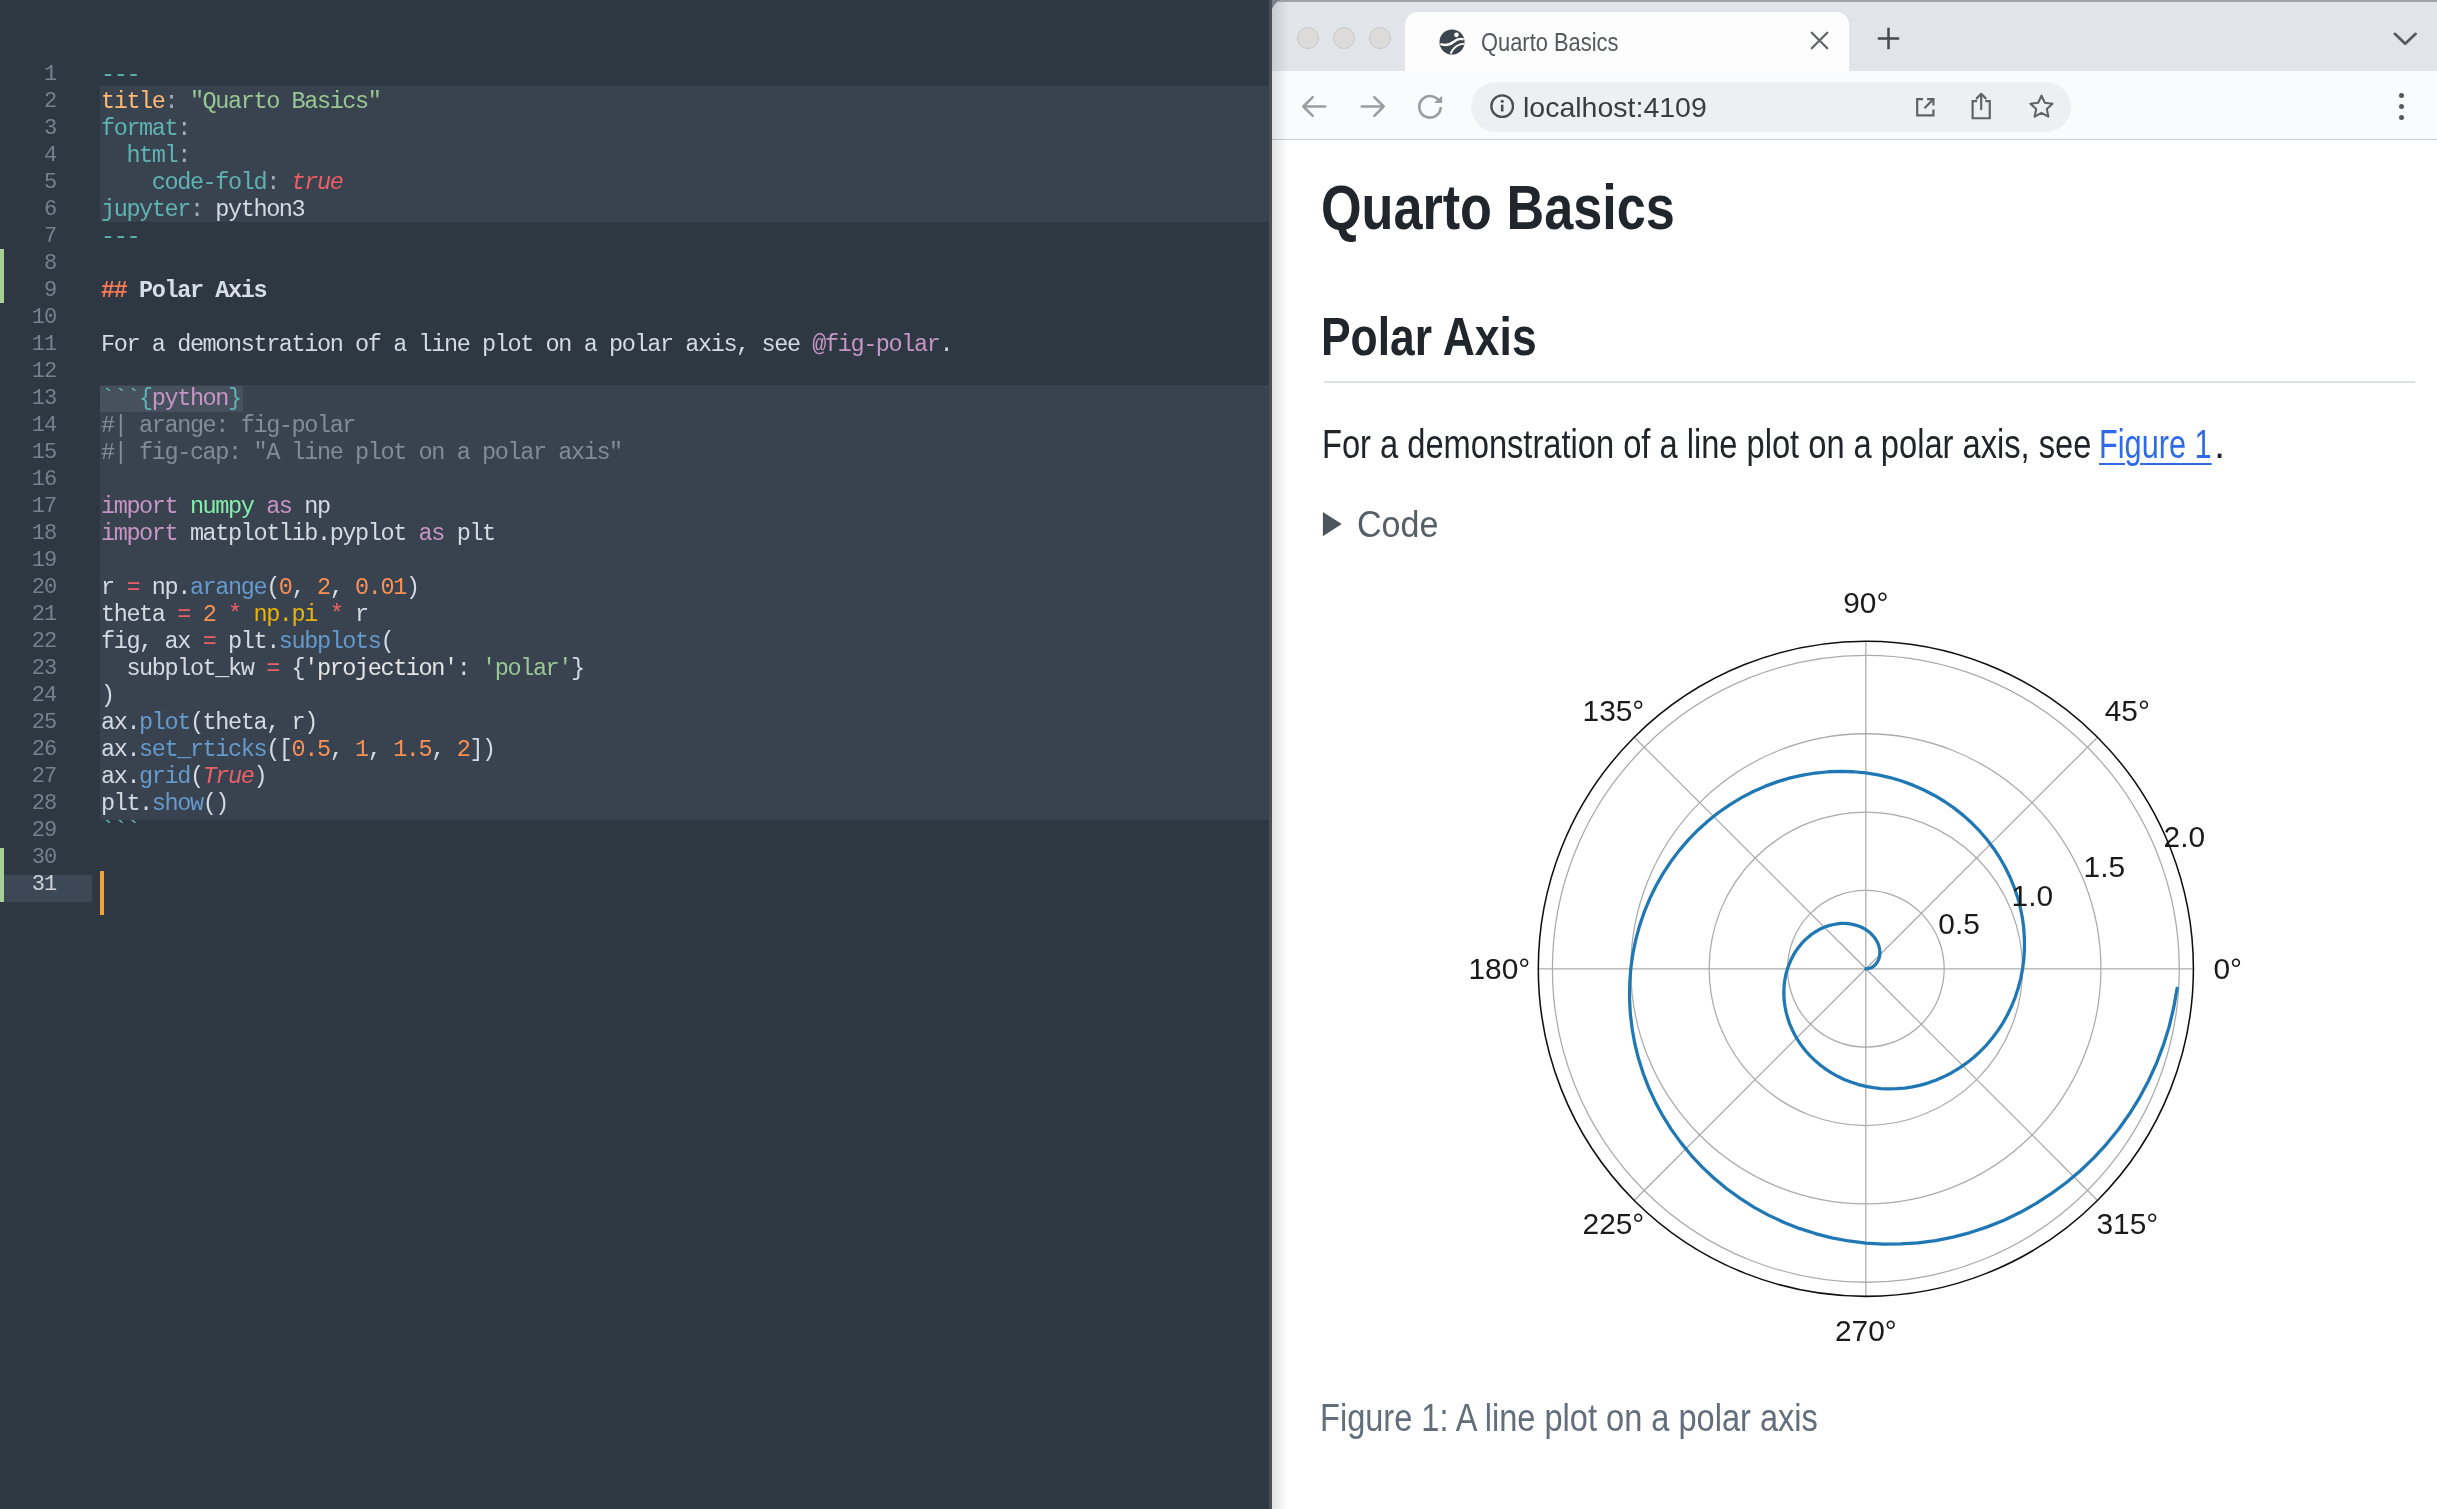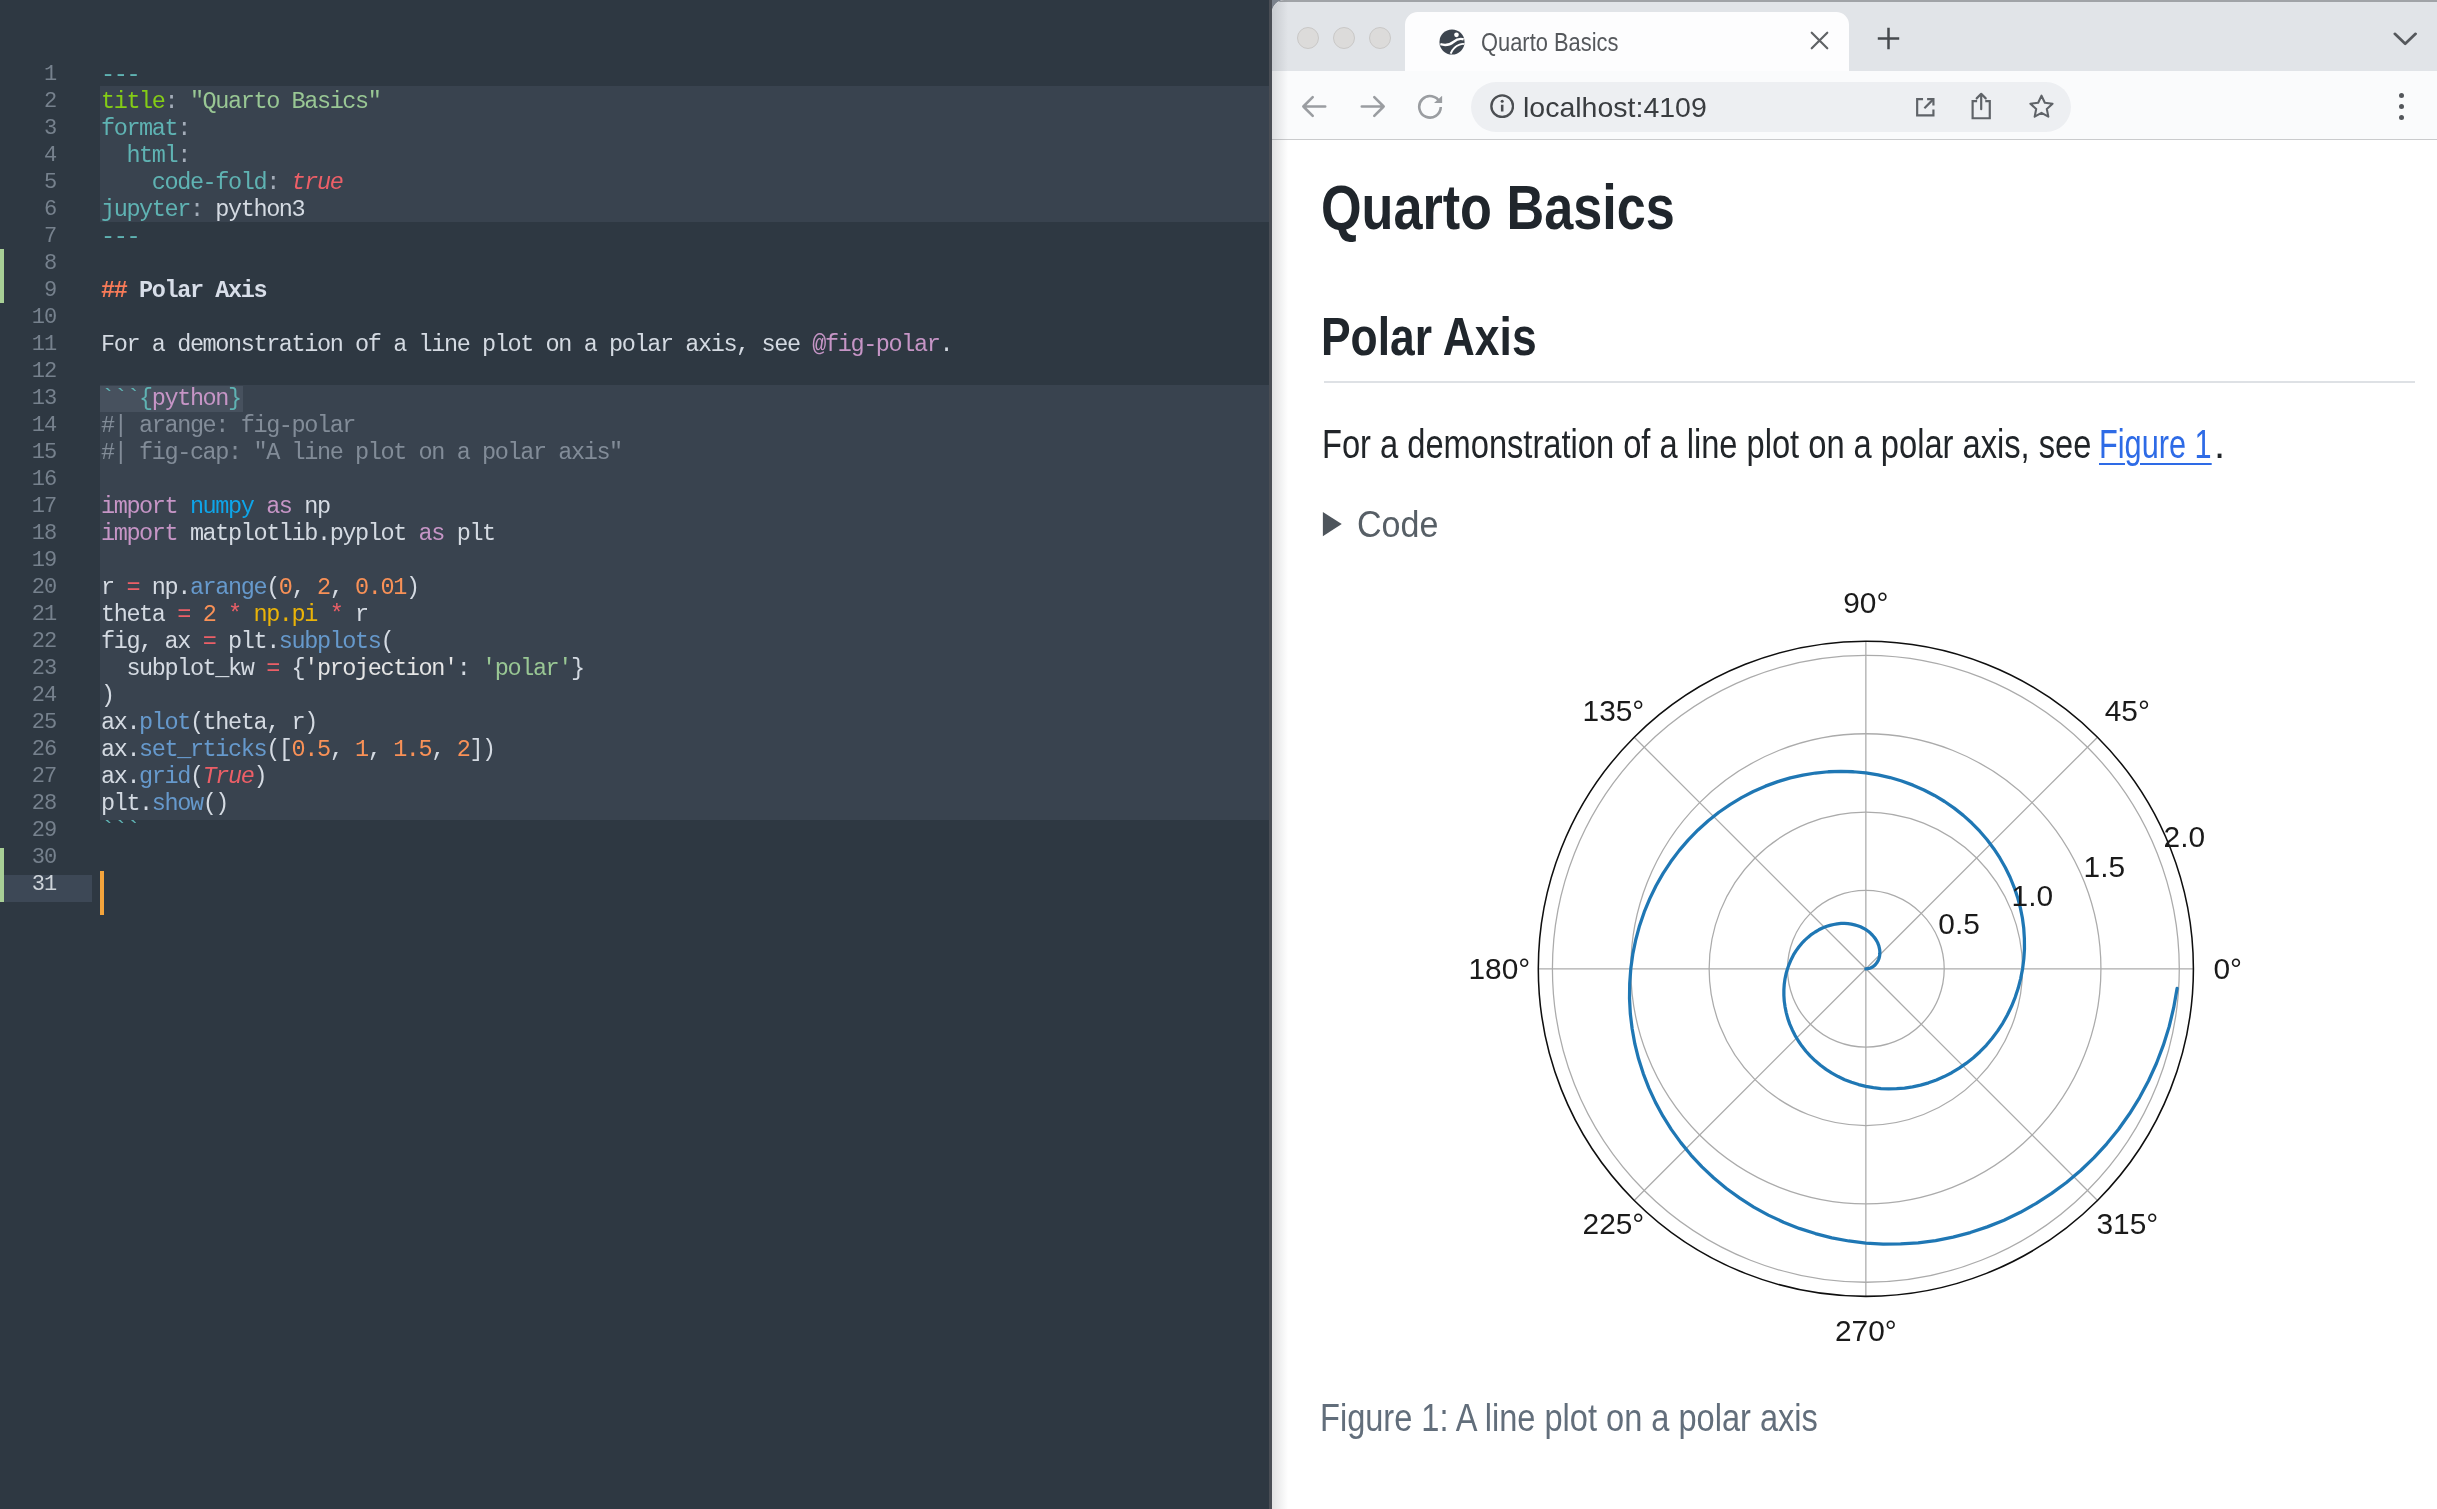--- a/index.html
+++ b/index.html
@@ -45,36 +45,36 @@
 23
 24
 25
 26
 27
 28
 29
 30
 <span style="color:#ced4da">31</span></pre>
 <pre style="position:absolute;left:101px;top:61px;color:#d4dae2"><span style="color:#5fb3b3">---</span>
-<span style="color:#84cc16">title</span><span style="color:#a4adb9">:</span> <span style="color:#99c794">"Quarto Basics"</span>
+<span style="color:#fdba74">title</span><span style="color:#a4adb9">:</span> <span style="color:#99c794">"Quarto Basics"</span>
 <span style="color:#5fb3b3">format</span><span style="color:#a4adb9">:</span>
   <span style="color:#5fb3b3">html</span><span style="color:#a4adb9">:</span>
     <span style="color:#5fb3b3">code-fold</span><span style="color:#a4adb9">:</span> <span style="color:#ec5f67;font-style:italic">true</span>
 <span style="color:#5fb3b3">jupyter</span><span style="color:#a4adb9">:</span> <span style="color:#d4dae2">python3</span>
 <span style="color:#5fb3b3">---</span>
 
 <span style="color:#f97b58;font-weight:bold">##</span><span style="color:#d8dee9;font-weight:bold"> Polar Axis</span>
 
 <span style="color:#d4dae2">For a demonstration of a line plot on a polar axis, see </span><span style="color:#c695c6">@fig-polar</span><span style="color:#d4dae2">.</span>
 
 <span style="color:#5fb3b3">```{</span><span style="color:#c695c6">python</span><span style="color:#5fb3b3">}</span>
 <span style="color:#828c98">#| arange: fig-polar</span>
 <span style="color:#828c98">#| fig-cap: "A line plot on a polar axis"</span>
 
-<span style="color:#c695c6">import</span> <span style="color:#0ea5e9">numpy</span> <span style="color:#c695c6">as</span> <span style="color:#d4dae2">np</span>
+<span style="color:#c695c6">import</span> <span style="color:#86efac">numpy</span> <span style="color:#c695c6">as</span> <span style="color:#d4dae2">np</span>
 <span style="color:#c695c6">import</span> <span style="color:#d4dae2">matplotlib.pyplot</span> <span style="color:#c695c6">as</span> <span style="color:#d4dae2">plt</span>
 
 <span style="color:#d4dae2">r </span><span style="color:#ec5f67">=</span><span style="color:#d4dae2"> np.</span><span style="color:#6699cc">arange</span><span style="color:#d4dae2">(</span><span style="color:#f99157">0</span><span style="color:#d4dae2">, </span><span style="color:#f99157">2</span><span style="color:#d4dae2">, </span><span style="color:#f99157">0.01</span><span style="color:#d4dae2">)</span>
 <span style="color:#d4dae2">theta </span><span style="color:#ec5f67">=</span> <span style="color:#f99157">2</span> <span style="color:#ec5f67">*</span><span style="color:#eab308"> np.pi </span><span style="color:#ec5f67">*</span><span style="color:#d4dae2"> r</span>
 <span style="color:#d4dae2">fig, ax </span><span style="color:#ec5f67">=</span><span style="color:#d4dae2"> plt.</span><span style="color:#6699cc">subplots</span><span style="color:#d4dae2">(</span>
   <span style="color:#d4dae2">subplot_kw </span><span style="color:#ec5f67">=</span><span style="color:#d4dae2"> {</span><span style="color:#e5e5e5">'projection'</span><span style="color:#d4dae2">: </span><span style="color:#99c794">'polar'</span><span style="color:#d4dae2">}</span>
 <span style="color:#d4dae2">)</span>
 <span style="color:#d4dae2">ax.</span><span style="color:#6699cc">plot</span><span style="color:#d4dae2">(theta, r)</span>
 <span style="color:#d4dae2">ax.</span><span style="color:#6699cc">set_rticks</span><span style="color:#d4dae2">([</span><span style="color:#f99157">0.5</span><span style="color:#d4dae2">, </span><span style="color:#f99157">1</span><span style="color:#d4dae2">, </span><span style="color:#f99157">1.5</span><span style="color:#d4dae2">, </span><span style="color:#f99157">2</span><span style="color:#d4dae2">])</span>
 <span style="color:#d4dae2">ax.</span><span style="color:#6699cc">grid</span><span style="color:#d4dae2">(</span><span style="color:#ec5f67;font-style:italic">True</span><span style="color:#d4dae2">)</span>

